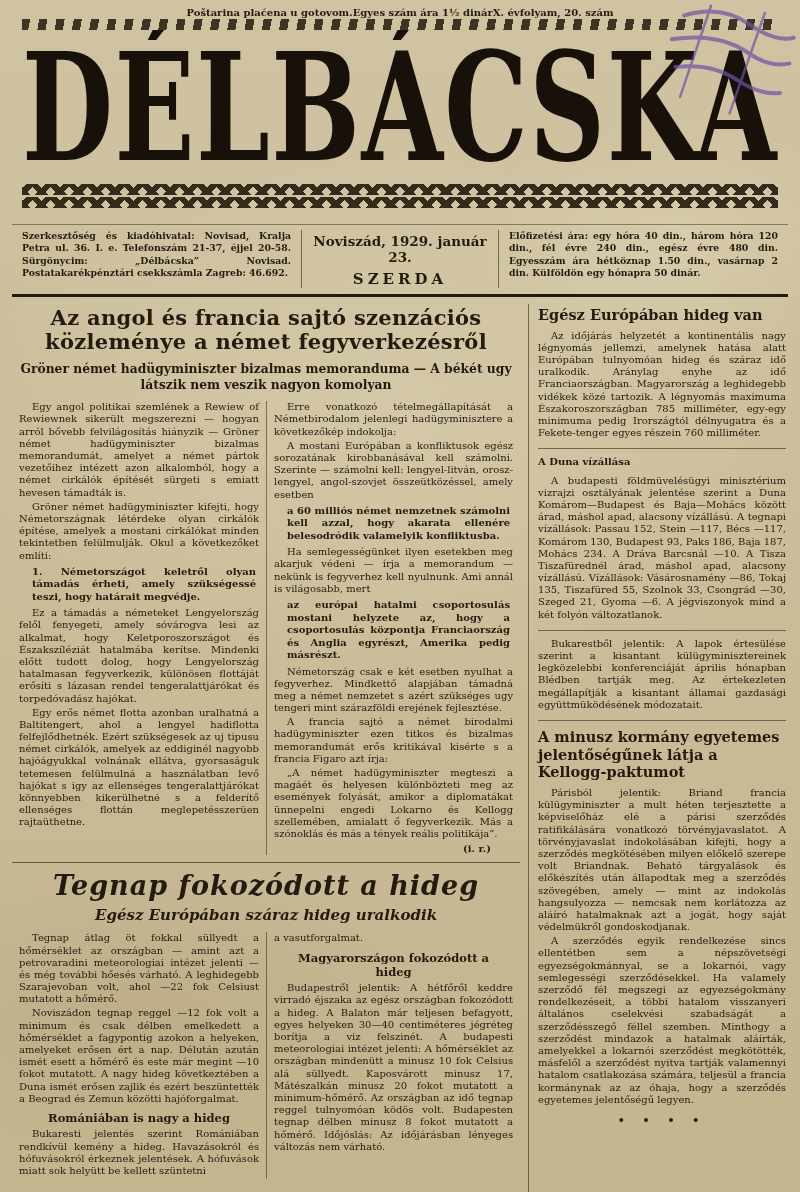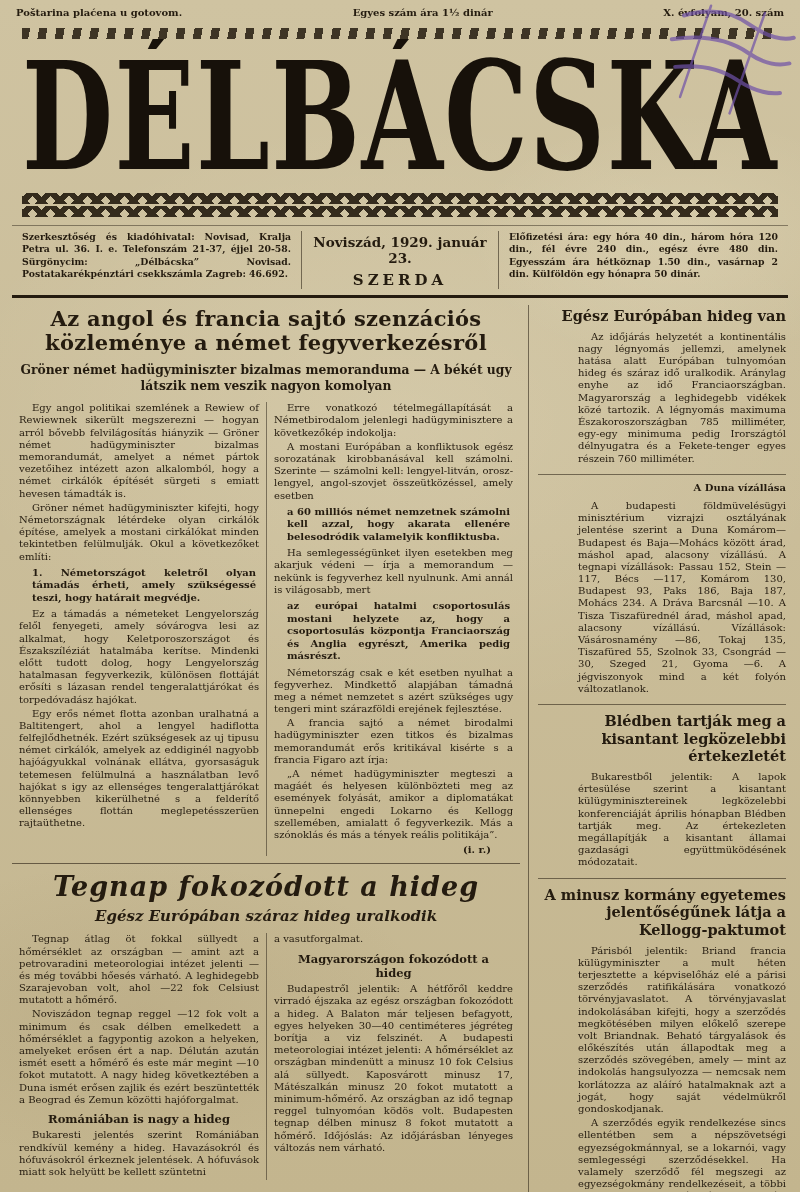--- a/index.html
+++ b/index.html
@@ -15,25 +15,25 @@
     position:absolute; inset:0;
     padding:5px 12px 0;
     background:
       radial-gradient(ellipse 420px 220px at 18% 85%, rgba(120,96,58,0.10), rgba(0,0,0,0) 70%),
       radial-gradient(ellipse 300px 180px at 85% 20%, rgba(255,248,224,0.18), rgba(0,0,0,0) 70%),
       radial-gradient(ellipse 600px 400px at 50% 35%, rgba(255,250,232,0.16), rgba(0,0,0,0) 75%),
       linear-gradient(180deg,#cfc3a1 0%, #cabd99 45%, #c3b58e 100%);
   }
   
   .topbar{
-    display:flex; justify-content:space-between; align-items:baseline;
+    display:flex; justify-content:center; align-items:baseline;
     font-size:10px; font-weight:bold; padding:2px 4px 0;
   }
   
-  .masthead{ text-align:center; margin-top:10px; position:relative; }
+  .masthead{ text-align:center; margin-top:1px; position:relative; }
   .band{
     height:11px; margin:0 10px;
     background:repeating-linear-gradient(100deg,#241b0f 0 8px, rgba(0,0,0,0) 8px 17px);
     opacity:.85;
   }
   .band.zig{
     height:11px; margin:2px 10px 0;
     background:
       repeating-linear-gradient(45deg,#241b0f 0 6px, rgba(0,0,0,0) 6px 13px),
       repeating-linear-gradient(-45deg,#241b0f 0 6px, rgba(0,0,0,0) 6px 13px);
@@ -41,21 +41,21 @@
   }
   .title-svg{ display:block; margin:0 auto; }
   .title-svg text{
     font-family:"DejaVu Serif", serif; font-weight:bold;
     fill:#17110a; letter-spacing:2px;
   }
   
   .stamp{ position:absolute; top:2px; right:0; width:140px; height:120px; z-index:5; pointer-events:none; }
   
   .infobar{
-    display:flex; margin-top:8px; padding:5px 0 6px;
+    display:flex; margin-top:16px; padding:5px 0 6px;
     border-top:1px solid rgba(36,27,15,.45);
     border-bottom:3px solid #241b0f;
   }
   .cell{ padding:0 10px; }
   .cell.side{ flex:1.3; font-size:9.3px; font-weight:bold; line-height:1.32; text-align:justify; }
   .cell.mid{
     flex:.85; text-align:center;
     border-left:1px solid rgba(36,27,15,.55);
     border-right:1px solid rgba(36,27,15,.55);
   }
@@ -87,24 +87,24 @@
   .weather-headline{
     font-size:27px; font-weight:bold; font-style:italic; text-align:center; letter-spacing:1px;
   }
   .weather-subhead{
     font-size:15px; font-weight:bold; font-style:italic; text-align:center; margin-top:5px;
   }
   h3.inner-sub{ font-size:11.5px; font-weight:bold; text-align:center; margin:6px 18px 3px; line-height:1.25; }
   
   .r-article{ padding:2px 0 7px; }
   .r-article + .r-article{ border-top:1px solid rgba(36,27,15,.55); padding-top:7px; }
-  .r-head{ font-size:14.5px; font-weight:bold; text-align:right; line-height:1.22; margin-bottom:6px; }
+  .r-head{ font-size:14.5px; font-weight:bold; text-align:left; line-height:1.22; margin-bottom:6px; }
   .r-head.small{ font-size:10px; }
   .r-body{ font-size:10px; line-height:1.22; text-align:justify; }
-  .r-body p{ text-indent:13px; margin-bottom:2px;margin-left:40px; }
+  .r-body p{ text-indent:13px; margin-bottom:2px; }
   .dots{ text-align:center; font-weight:bold; letter-spacing:7px; margin-top:8px; font-size:11px; }
 </style>
 </head>
 <body>
 
 <div class="paper">
 
   <div class="topbar">
     <span>Poštarina plaćena u gotovom.</span>
     <span>Egyes szám ára 1½ dinár</span>
@@ -200,21 +200,20 @@
       </section>
 
       <section class="r-article">
         <h3 class="r-head small">A Duna vízállása</h3>
         <div class="r-body">
           <p>A budapesti földmüvelésügyi minisztérium vizrajzi osztályának jelentése szerint a Duna Komárom—Budapest és Baja—Mohács között árad, máshol apad, alacsony vízállású. A tegnapi vízállások: Passau 152, Stein —117, Bécs —117, Komárom 130, Budapest 93, Paks 186, Baja 187, Mohács 234. A Dráva Barcsnál —10. A Tisza Tiszafürednél árad, máshol apad, alacsony vízállású. Vízállások: Vásárosnamény —86, Tokaj 135, Tiszafüred 55, Szolnok 33, Csongrád —30, Szeged 21, Gyoma —6. A jégviszonyok mind a két folyón változatlanok.</p>
         </div>
       </section>
 
       <section class="r-article">
-        <h3 class="r-head">Blédben tartják meg a kisantant legközelebbi értekezletét</h3>
         <div class="r-body">
           <p>Bukarestből jelentik: A lapok értesülése szerint a kisantant külügyminisztereinek legközelebbi konferenciáját április hónapban Blédben tartják meg. Az értekezleten megállapítják a kisantant államai gazdasági együttmüködésének módozatait.</p>
         </div>
       </section>
 
       <section class="r-article">
         <h3 class="r-head">A minusz kormány egyetemes jelentőségűnek látja a Kellogg-paktumot</h3>
         <div class="r-body">
           <p>Párisból jelentik: Briand francia külügyminiszter a mult héten terjesztette a képviselőház elé a párisi szerződés ratifikálására vonatkozó törvényjavaslatot. A törvényjavaslat indokolásában kifejti, hogy a szerződés megkötésében milyen előkelő szerepe volt Briandnak. Beható tárgyalások és előkészítés után állapodtak meg a szerződés szövegében, amely — mint az indokolás hangsulyozza — nemcsak nem korlátozza az aláíró hatalmaknak azt a jogát, hogy saját védelmükről gondoskodjanak.</p>
           <p>A szerződés egyik rendelkezése sincs ellentétben sem a népszövetségi egyezségokmánnyal, se a lokarnói, vagy semlegességi szerződésekkel. Ha valamely szerződő fél megszegi az egyezségokmány rendelkezéseit, a többi hatalom visszanyeri általános cselekvési szabadságát a szerződésszegő féllel szemben. Minthogy a szerződést mindazok a hatalmak aláírták, amelyekkel a lokarnói szerződést megkötötték, másfelől a szerződést nyitva tartják valamennyi hatalom csatlakozása számára, teljesül a francia kormánynak az az óhaja, hogy a szerződés egyetemes jelentőségű legyen.</p>

